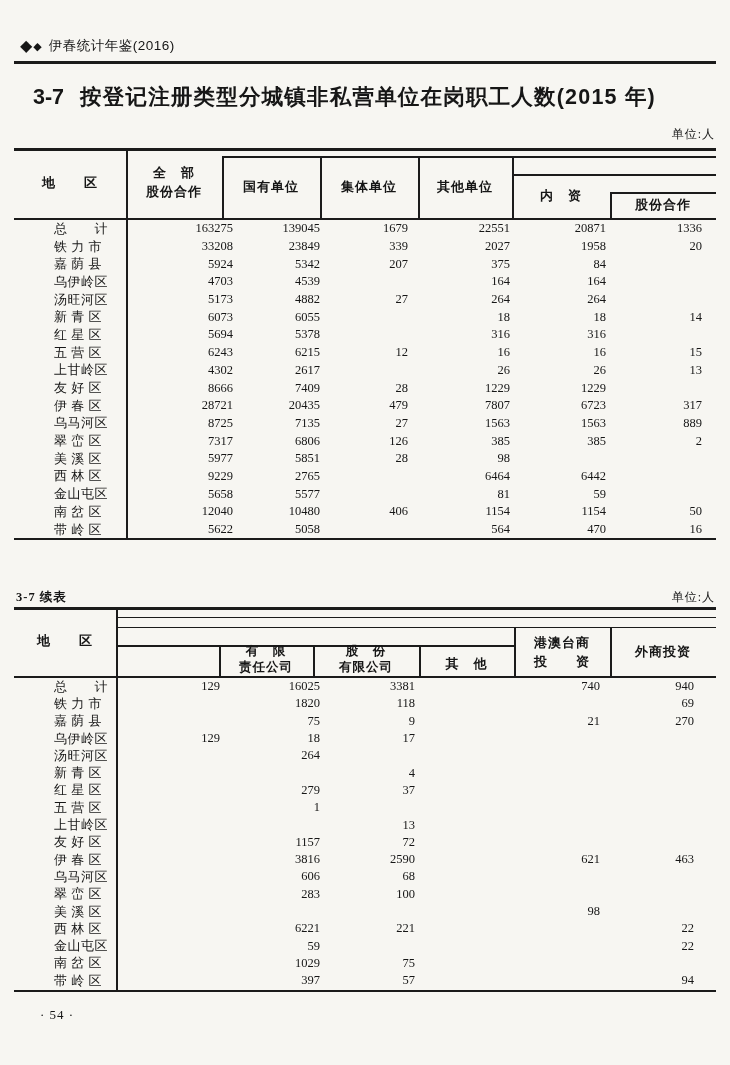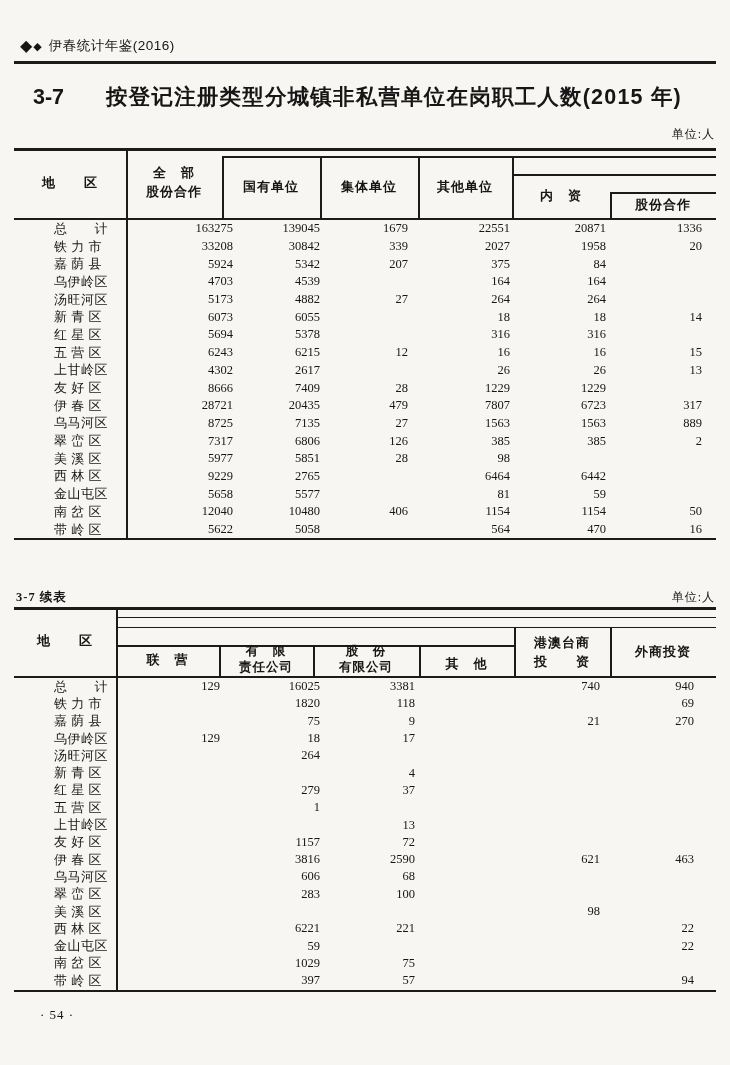--- a/index.html
+++ b/index.html
@@ -12,21 +12,21 @@
   .brand{position:absolute;left:20px;top:36px;height:20px;display:flex;align-items:center;
          font-family:"Liberation Sans","DejaVu Sans",sans-serif;}
   .brand .d1{font-size:16px;line-height:1;}
   .brand .d2{font-size:11px;line-height:1;margin-left:1px;}
   .brand .brand-text{font-size:13.5px;margin-left:7px;letter-spacing:0.5px;}
   .brand-rule{position:absolute;left:14px;top:61px;width:702px;height:3px;background:#1b1b1b;}
   
   .title{position:absolute;left:33px;top:82px;width:680px;
          font-family:"Liberation Sans","DejaVu Sans",sans-serif;
          font-weight:bold;font-size:21.5px;white-space:nowrap;}
-  .title .title-text{margin-left:36px;letter-spacing:1.2px;}
+  .title .title-text{margin-left:10px;letter-spacing:1.2px;}
   
   .unit{position:absolute;font-size:12px;letter-spacing:1px;}
   .unit1{right:15px;top:126px;}
   .unit2{right:15px;top:589px;}
   .cont{position:absolute;left:16px;top:589px;font-size:12.5px;font-weight:bold;letter-spacing:1px;}
   .pageno{position:absolute;left:40px;top:1007px;font-size:13px;letter-spacing:1px;}
   
   .table{position:absolute;left:14px;width:702px;}
   .t1{top:148px;height:392px;}
   .t2{top:607px;height:385px;}
@@ -113,21 +113,21 @@
           <span class="cell v v1">163275</span>
           <span class="cell v v2">139045</span>
           <span class="cell v v3">1679</span>
           <span class="cell v v4">22551</span>
           <span class="cell v v5">20871</span>
           <span class="cell v v6">1336</span>
         </div>
         <div class="trow">
           <span class="cell region">铁 力 市</span>
           <span class="cell v v1">33208</span>
-          <span class="cell v v2">30842</span>
+          <span class="cell v v2">23849</span>
           <span class="cell v v3">339</span>
           <span class="cell v v4">2027</span>
           <span class="cell v v5">1958</span>
           <span class="cell v v6">20</span>
         </div>
         <div class="trow">
           <span class="cell region">嘉 荫 县</span>
           <span class="cell v v1">5924</span>
           <span class="cell v v2">5342</span>
           <span class="cell v v3">207</span>
@@ -287,23 +287,20 @@
     <i class="ln" style="left:405px;top:38px;width:1.5px;height:32px"></i>
     <i class="ln" style="left:500px;top:20px;width:1.5px;height:50px"></i>
     <i class="ln" style="left:596px;top:20px;width:1.5px;height:50px"></i>
     <i class="ln" style="left:0;top:69px;width:702px;height:1.5px"></i>
     <i class="ln" style="left:102px;top:0;width:1.5px;height:383px"></i>
     <i class="ln" style="left:0;top:382.5px;width:702px;height:2.5px"></i>
 
     <div class="hl" style="left:0;top:0;width:102px;height:69px">
       <span>地　　区</span>
     </div>
-    <div class="hl" style="left:102px;top:38px;width:103px;height:31px">
-      <span>联　营</span>
-    </div>
     <div class="hl" style="left:205px;top:37px;width:94px;height:32px;line-height:1.25;font-size:12.5px">
       <span>有　限</span>
       <span>责任公司</span>
     </div>
     <div class="hl" style="left:299px;top:37px;width:106px;height:32px;line-height:1.25;font-size:12.5px">
       <span>股　份</span>
       <span>有限公司</span>
     </div>
     <div class="hl" style="left:405px;top:38px;width:95px;height:39px">
       <span>其　他</span>

